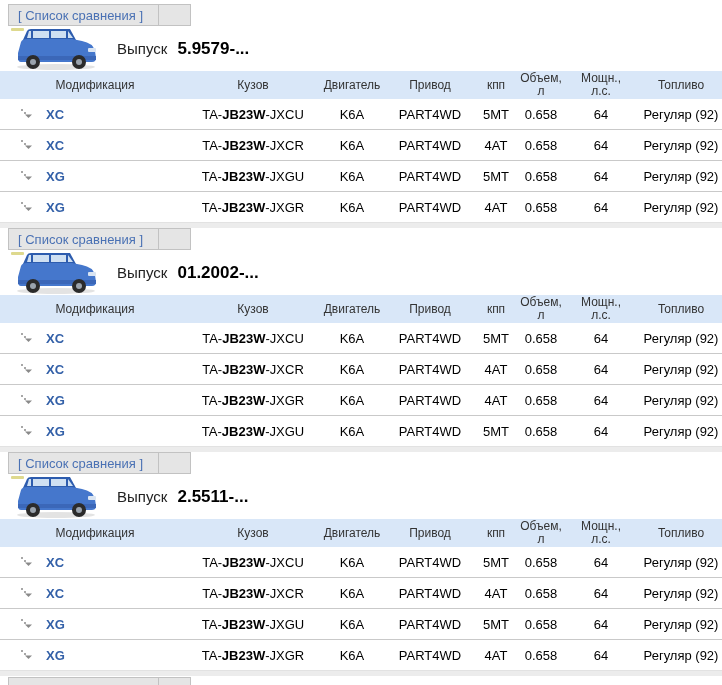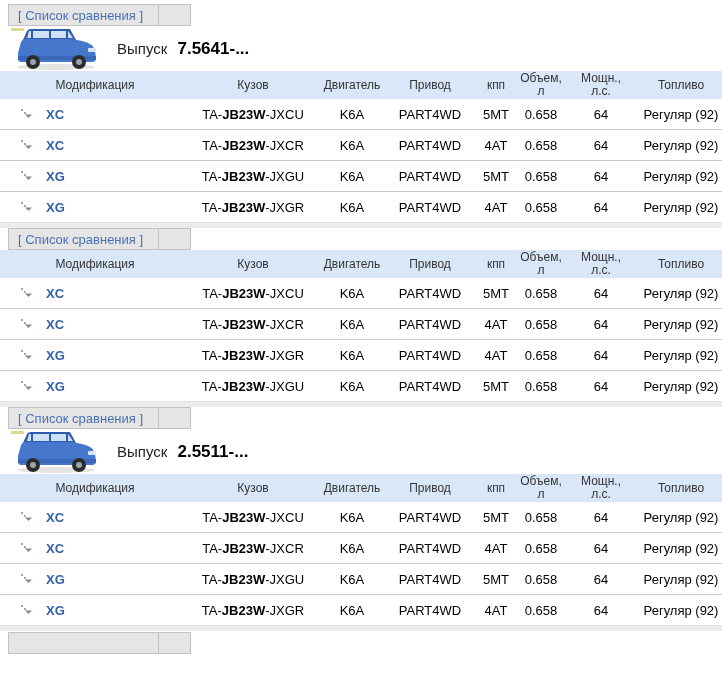--- a/index.html
+++ b/index.html
@@ -81,21 +81,21 @@
       <a class="compare-link">[ Список сравнения ]</a>
     </div>
     <div class="compare-cell small"></div>
   </div>
   <div class="car-row">
     <svg class="car-pic" viewBox="0 0 95 45">
         <use href="#car-svg"></use>
       </svg>
     <div class="release">
       <span>Выпуск</span>
-      <b>7.5641-...</b>
+      <b>5.9579-...</b>
     </div>
   </div>
   <table class="mods">
     <colgroup>
         <col style="width:190px">
         <col style="width:126px">
         <col style="width:72px">
         <col style="width:84px">
         <col style="width:48px">
         <col style="width:42px">
@@ -166,20 +166,29 @@
   <div class="sep"></div>
 </div>
 
 <div>
   <div class="compare-row">
     <div class="compare-cell main">
       <a class="compare-link">[ Список сравнения ]</a>
     </div>
     <div class="compare-cell small"></div>
   </div>
+  <div class="car-row">
+    <svg class="car-pic" viewBox="0 0 95 45">
+        <use href="#car-svg"></use>
+      </svg>
+    <div class="release">
+      <span>Выпуск</span>
+      <b>01.2002-...</b>
+    </div>
+  </div>
   <table class="mods">
     <colgroup>
         <col style="width:190px">
         <col style="width:126px">
         <col style="width:72px">
         <col style="width:84px">
         <col style="width:48px">
         <col style="width:42px">
         <col style="width:78px">
         <col style="width:82px">

